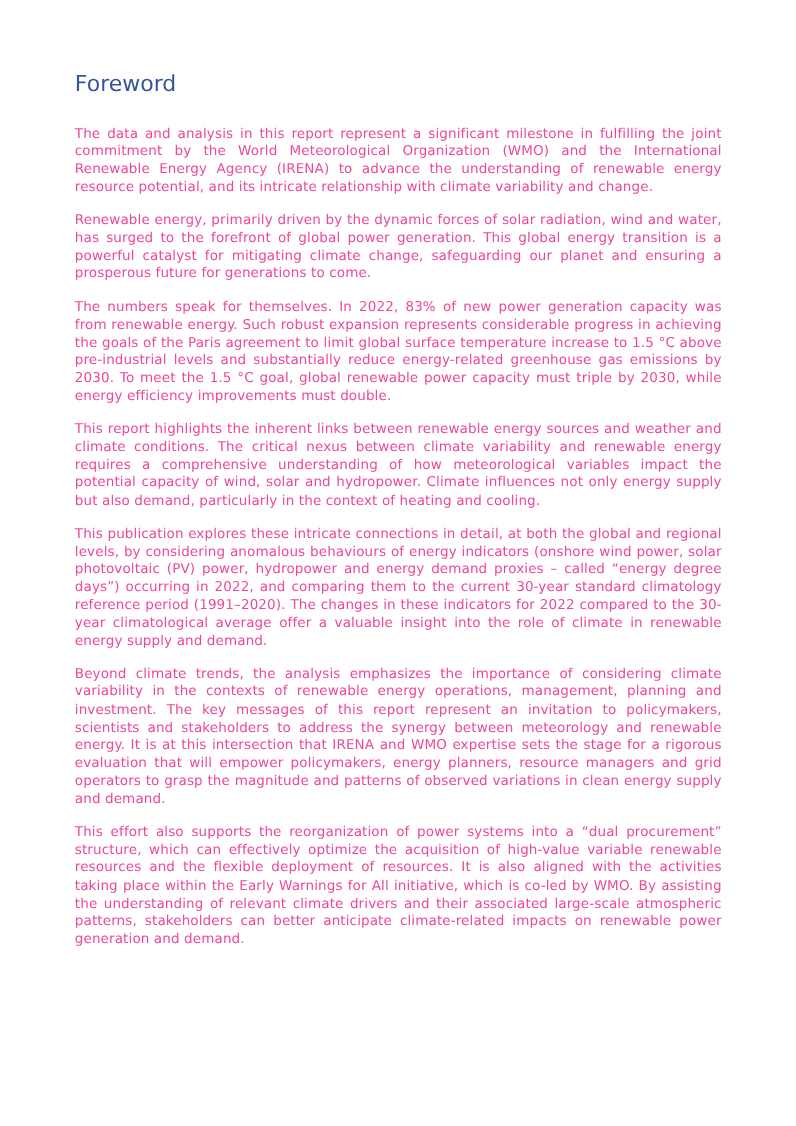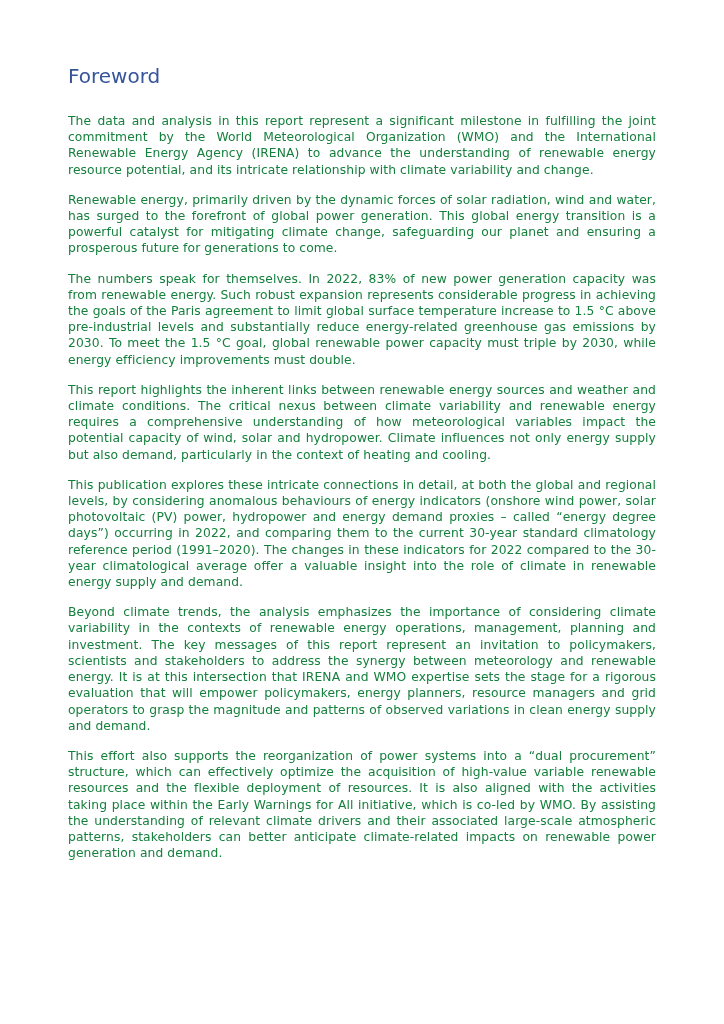--- a/index.html
+++ b/index.html
@@ -26,21 +26,21 @@
     font-size: 20px;
     font-weight: 400;
     line-height: 24px;
     color: #36549A;
     font-family: "DejaVu Sans", sans-serif;
   }
   .body-text p {
     margin: 0 0 14px 0;
     font-size: 12.3px;
     line-height: 16.2px;
-    color: #15803d;
+    color: #ec4899;
     text-align: justify;
     text-justify: inter-word;
     letter-spacing: 0.1px;
   }
   .body-text p:last-child {
     margin-bottom: 12px;
   }
 </style>
 </head>
 <body>

